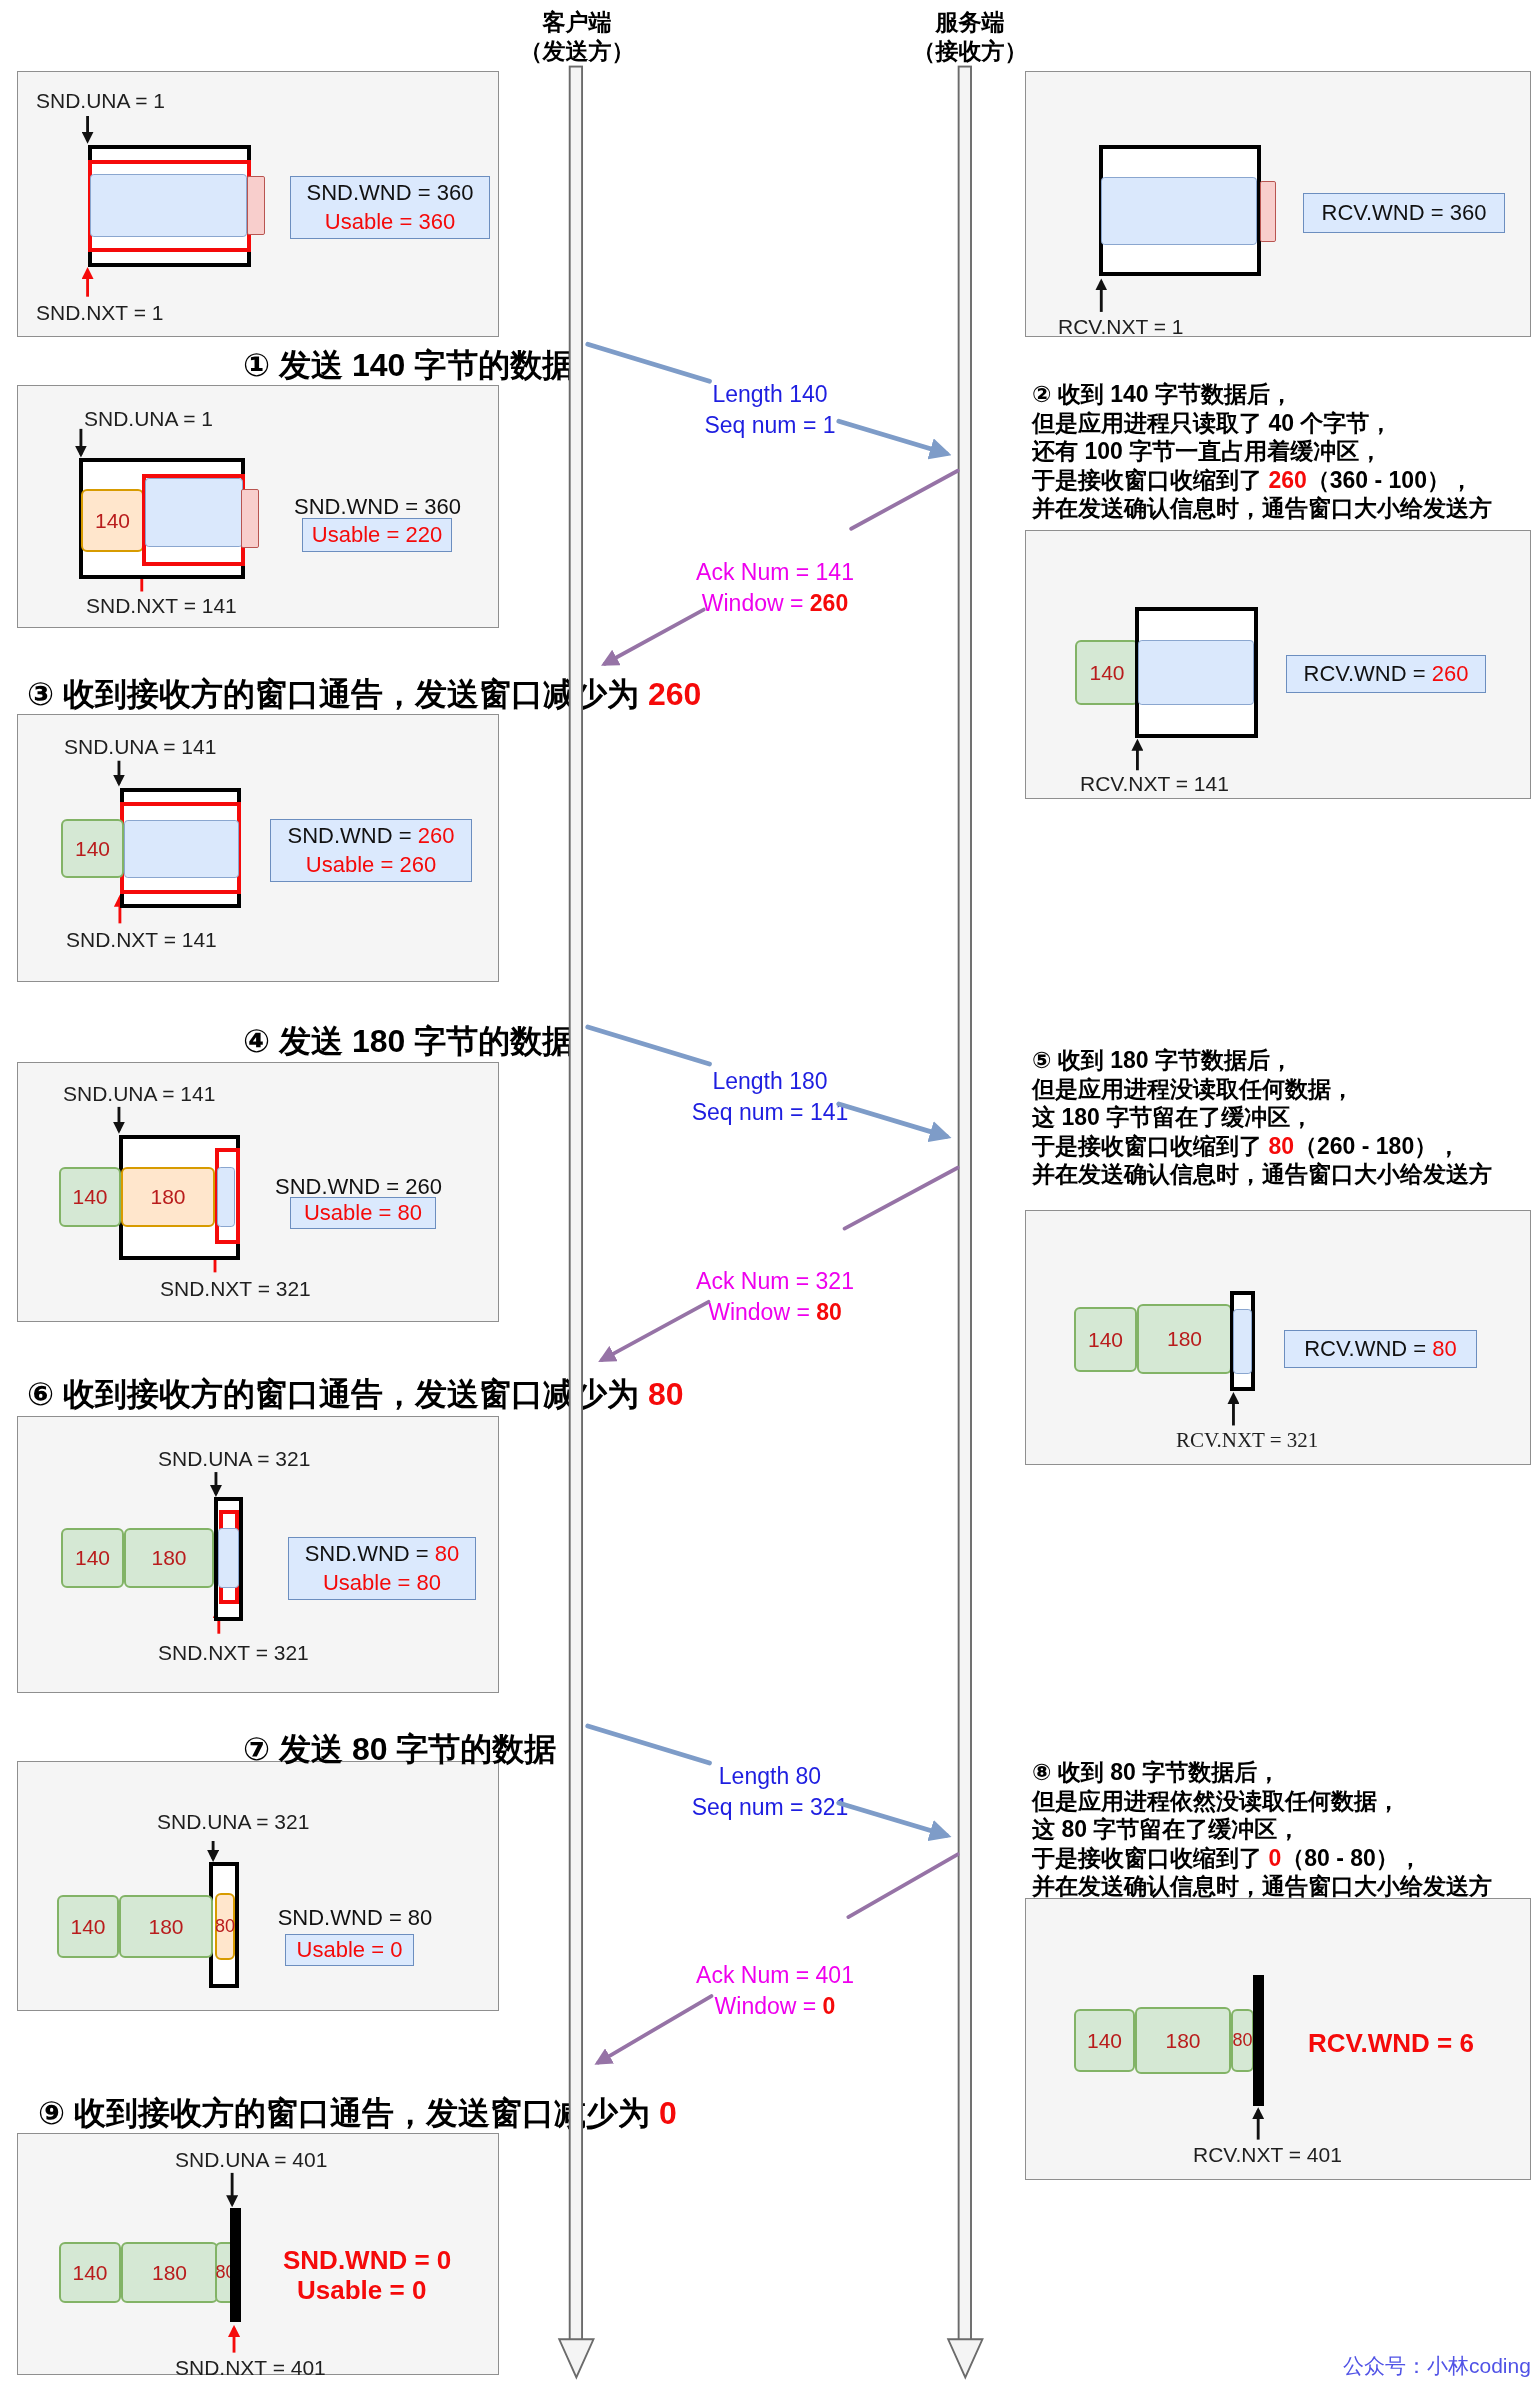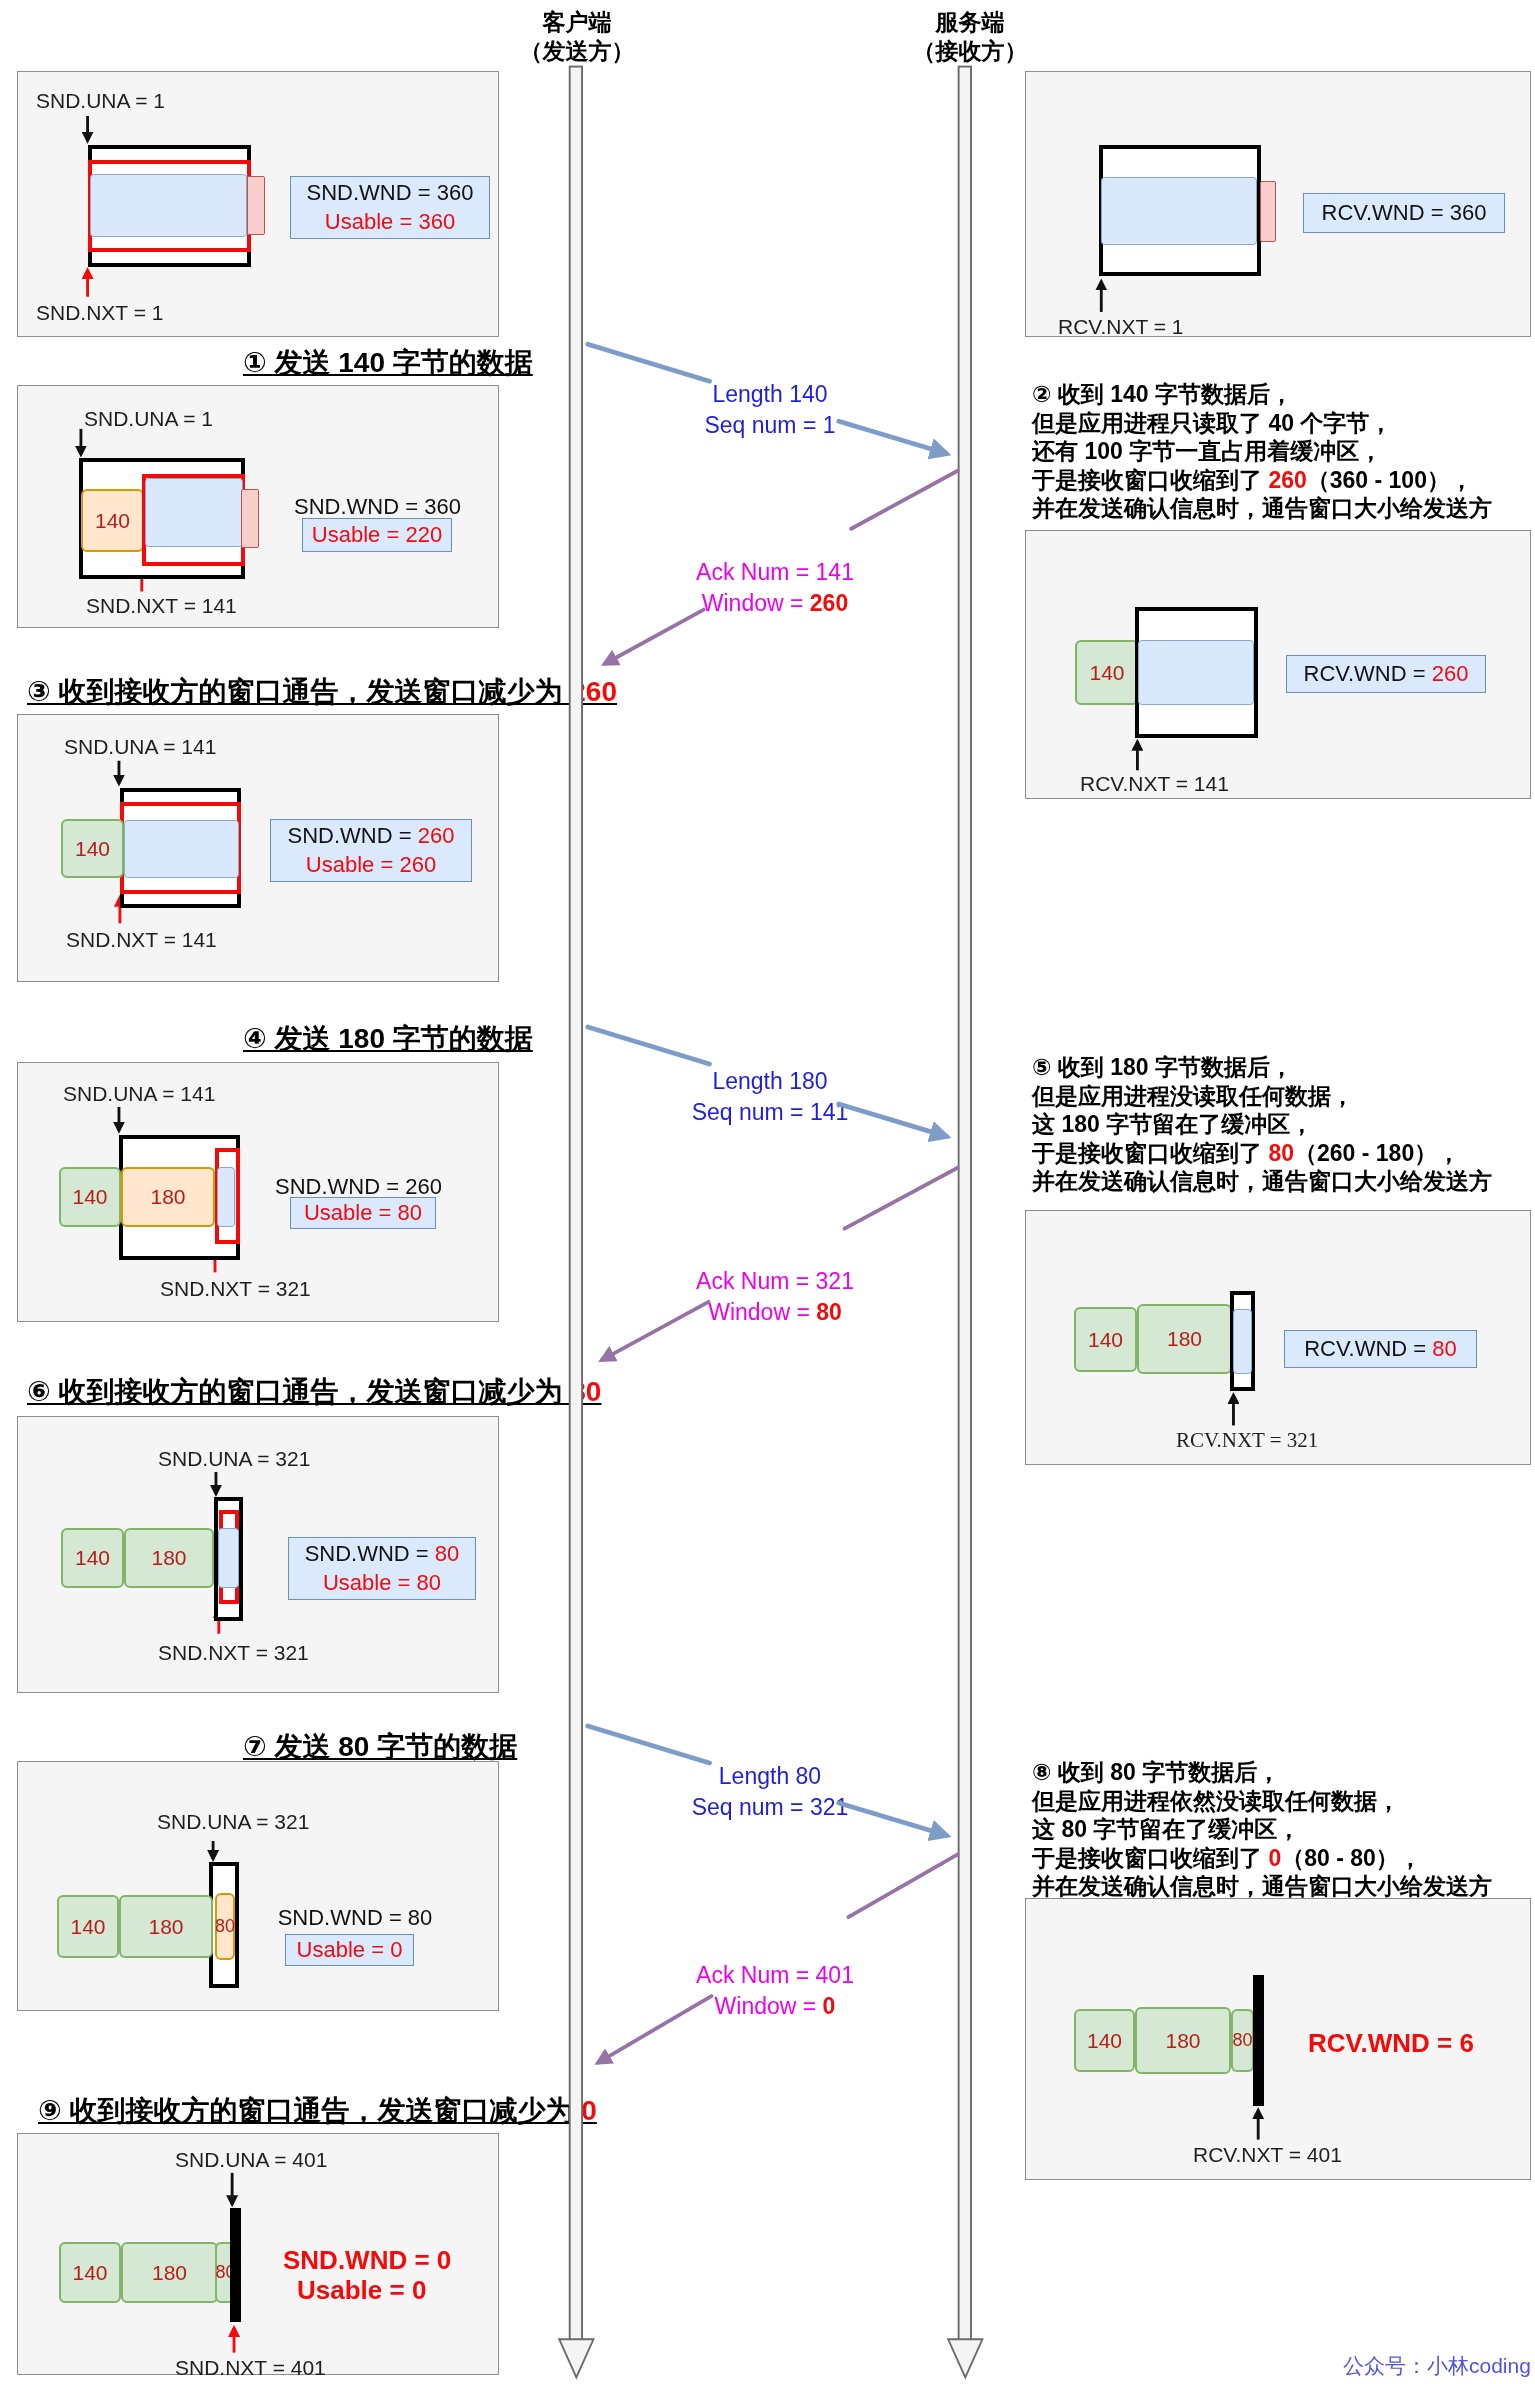--- a/index.html
+++ b/index.html
@@ -17,21 +17,21 @@
        font-size:21px;color:#b91c1c;border-radius:6px;}
   .gblock{background:#d5e8d4;border:2.9px solid #82b366;}
   .oblock{background:#ffe6cc;border:2.9px solid #d79b00;}
   .sm{font-size:18px;}
   .blkbar{position:absolute;background:#000;}
   .wbox{position:absolute;background:#dbe9fd;border:1.9px solid #6c8ebf;box-sizing:border-box;
        display:flex;flex-direction:column;align-items:center;justify-content:center;
        font-size:22px;line-height:28.5px;color:#111;white-space:nowrap;}
   .plainlbl{position:absolute;font-size:22px;color:#111;white-space:nowrap;text-align:center;}
   .redbig{position:absolute;font-size:26px;font-weight:bold;color:#f50a0a;white-space:nowrap;}
-  .title{position:absolute;font-size:28px;font-weight:bold;color:#000;white-space:nowrap;text-decoration:underline;}
+  .title{position:absolute;font-size:32px;font-weight:bold;color:#000;white-space:nowrap;}
   .ctr{text-align:center;}
   .note{position:absolute;font-size:23px;font-weight:bold;color:#000;line-height:28.5px;white-space:nowrap;}
   .msg{position:absolute;text-align:center;font-size:23px;line-height:31px;white-space:nowrap;}
   .msg.blue{color:#1e1ee0;}
   .msg.mag{color:#ee00ee;}
   .hl{color:#f50a0a;}
   .msg .hl{font-weight:bold;}
   .hdr{position:absolute;font-size:23px;font-weight:bold;color:#000;text-align:center;line-height:29.5px;white-space:nowrap;}
   .wm{position:absolute;font-size:21px;color:#5153e6;white-space:nowrap;}
 </style>
@@ -277,21 +277,21 @@
 <div class="layer">
   <div class="gblock" style="left:1075px;top:640px;width:64px;height:65px;">140</div>
   <div class="buf" style="left:1135px;top:607px;width:123px;height:131px;"></div>
   <div class="bfill" style="left:1138px;top:640px;width:116px;height:65px;"></div>
   <div class="wbox" style="left:1286px;top:655px;width:200px;height:38px;">
     <div><span>RCV.WND = </span><span class="hl">260</span></div>
   </div>
   <div class="t" style="left:1080px;top:773px;">RCV.NXT = 141</div>
 </div>
 
-<div class="note" style="left:1032px;top:1046px;margin-top:7px;">
+<div class="note" style="left:1032px;top:1046px;">
   <div><span>⑤ 收到 180 字节数据后，</span></div>
   <div><span>但是应用进程没读取任何数据，</span></div>
   <div><span>这 180 字节留在了缓冲区，</span></div>
   <div><span>于是接收窗口收缩到了 </span><span class="hl">80</span><span>（260 - 180），</span></div>
   <div><span>并在发送确认信息时，通告窗口大小给发送方</span></div>
 </div>
 
 <div class="layer">
   <div class="gblock" style="left:1074px;top:1307px;width:63px;height:65px;">140</div>
   <div class="gblock" style="left:1137px;top:1304px;width:95px;height:70px;">180</div>

